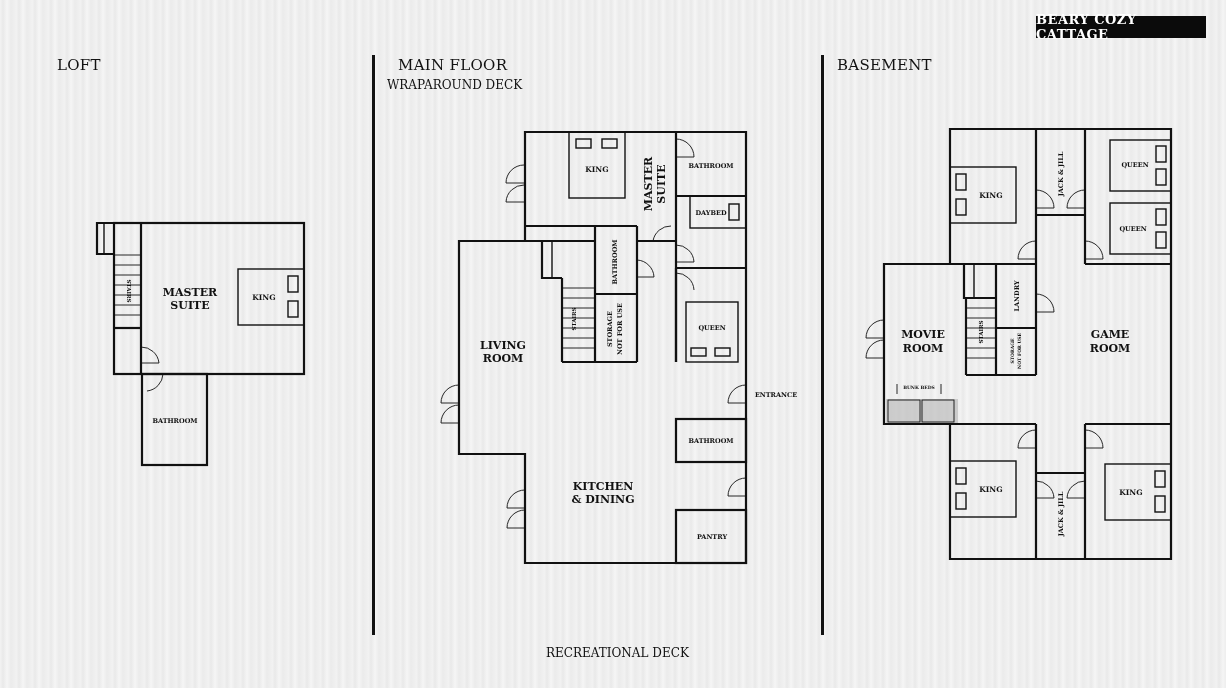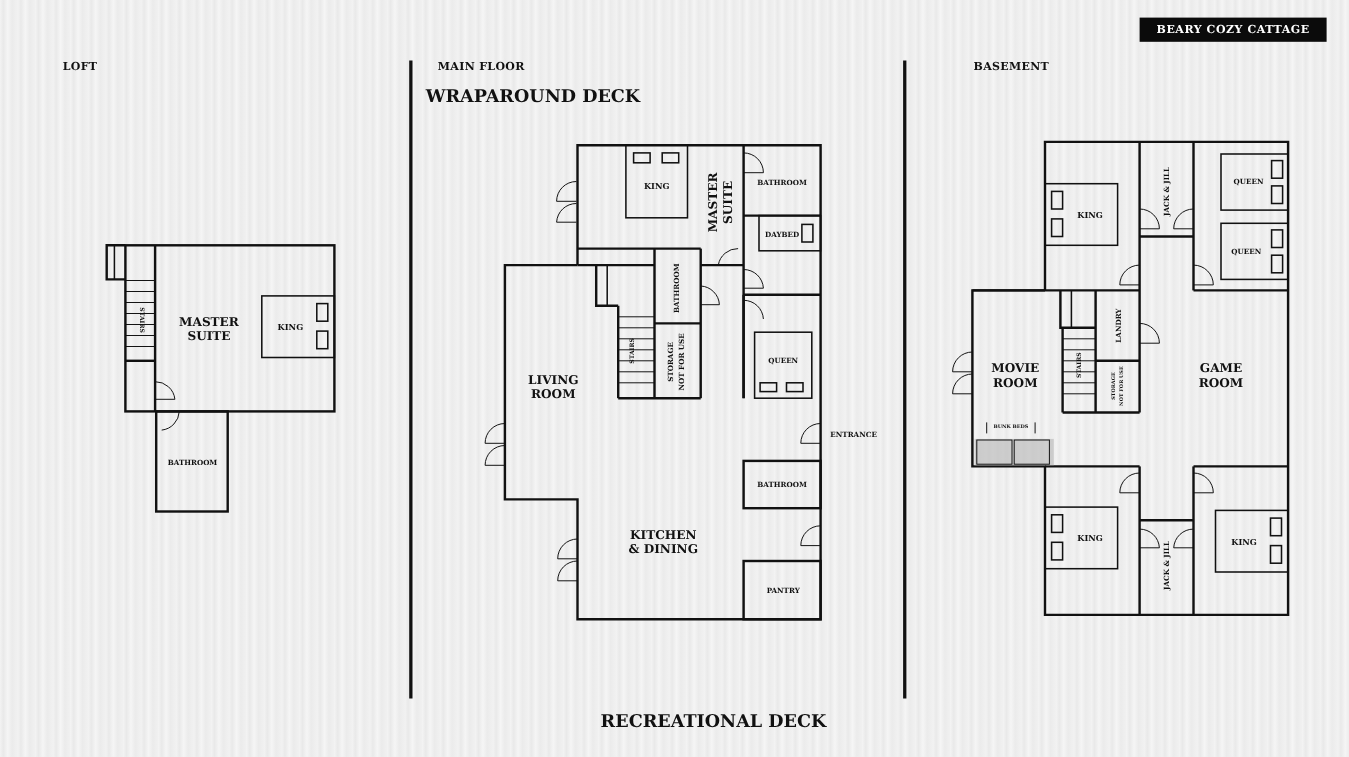--- a/index.html
+++ b/index.html
@@ -1,39 +1,39 @@
 <!DOCTYPE html>
 <html><head>
 <meta charset="utf-8">
 <style>
   html,body{margin:0;padding:0;}
   body{width:1226px;height:688px;position:relative;overflow:hidden;
     background:#eeeeee;
     background-image:repeating-linear-gradient(90deg,#f3f3f3 0px,#e9e9e9 3px,#f5f5f5 7px,#ebebeb 11px,#f1f1f1 16px);
     font-family:"DejaVu Serif",serif;color:#111;}
   .title-badge{position:absolute;left:1036px;top:16px;width:170px;height:22px;background:#0b0b0b;color:#fff;
-    font-weight:bold;font-size:10px;letter-spacing:0.5px;display:flex;align-items:center;justify-content:center;}
-  .heading{position:absolute;font-weight:bold;font-size:10px;letter-spacing:0.3px;}
-  .sub{position:absolute;font-weight:bold;font-size:16px;}
+    font-weight:bold;font-size:13px;letter-spacing:0.5px;display:flex;align-items:center;justify-content:center;}
+  .heading{position:absolute;font-weight:normal;font-size:15px;letter-spacing:0.3px;}
+  .sub{position:absolute;font-weight:normal;font-size:12px;}
   .divider{position:absolute;width:3px;background:#111;}
   svg.plan{position:absolute;left:0;top:0;width:1226px;height:688px;}
   .w{fill:none;stroke:#111;stroke-width:2.2;}
   .t{fill:none;stroke:#111;stroke-width:1.4;}
   .d{fill:none;stroke:#111;stroke-width:0.9;}
   .lbl{font-family:"DejaVu Serif",serif;font-weight:bold;fill:#111;text-anchor:middle;}
 </style>
 </head>
 <body>
 
 <div class="title-badge">BEARY COZY CATTAGE</div>
 
 <div class="heading" style="left:57px;top:56px;">LOFT</div>
 <div class="heading" style="left:398px;top:56px;">MAIN FLOOR</div>
 <div class="sub" style="left:387px;top:78px;">WRAPAROUND DECK</div>
-<div class="heading" style="left:885px;top:56px;">BASEMENT</div>
+<div class="heading" style="left:837px;top:56px;">BASEMENT</div>
 <div class="sub" style="left:546px;top:646px;">RECREATIONAL DECK</div>
 
 <div class="divider" style="left:372px;top:55px;height:580px;"></div>
 <div class="divider" style="left:821px;top:55px;height:580px;"></div>
 
 <svg class="plan" viewBox="0 0 1226 688">
 
   <g>
     <rect class="w" x="114" y="223" width="190" height="151"></rect>
     <polyline class="w" points="114,223 97,223 97,254 114,254"></polyline>

